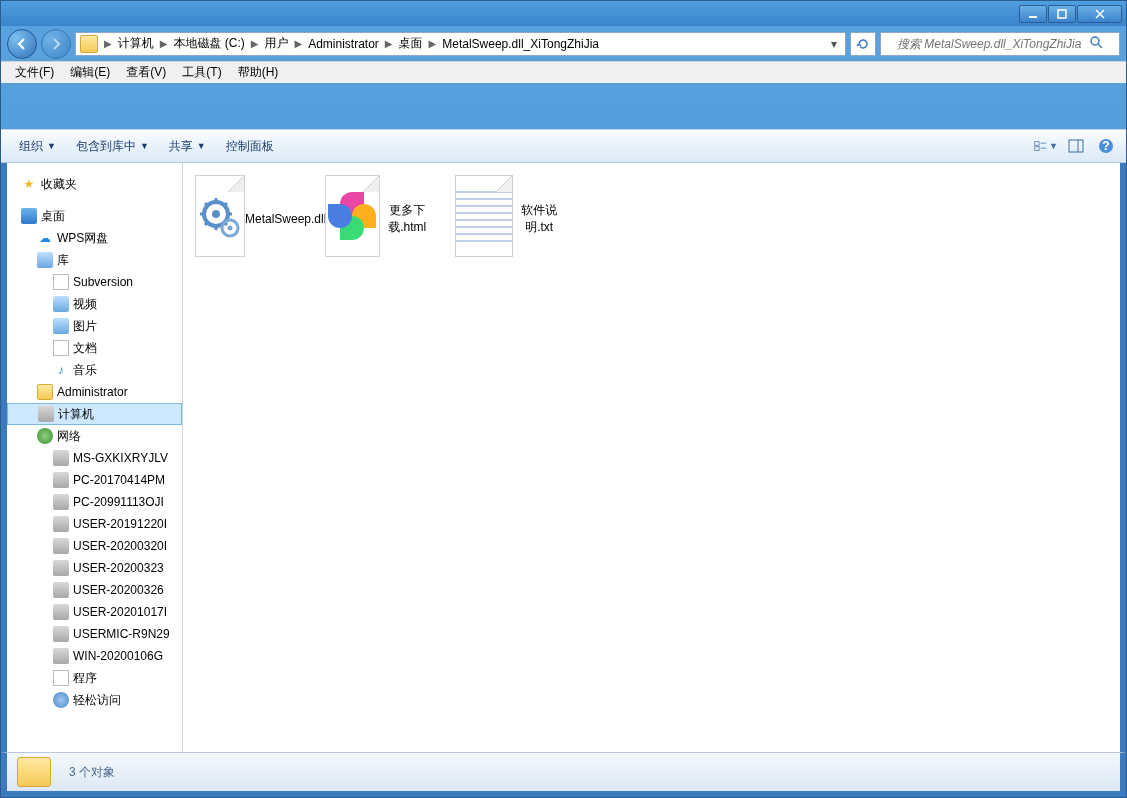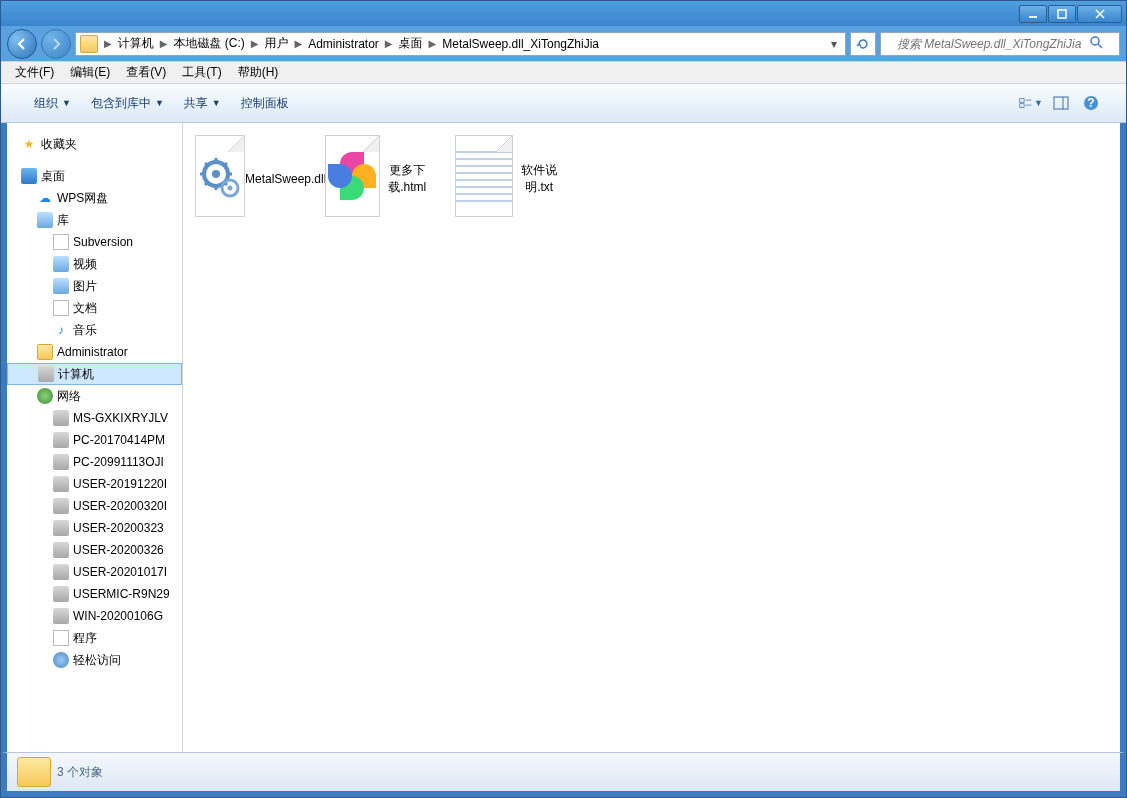--- a/index.html
+++ b/index.html
@@ -87,26 +87,27 @@
   .menubar {
     height: 22px; background: #f0f0f0;
     border-top: 1px solid #d4d4d4;
     display: flex; align-items: center;
     padding: 3px 6px;
   }
   .menubar .mi { padding: 2px 8px; cursor: pointer; }
 
   
   .toolbar {
-    height: 40px;
+    height: 34px;
     background: linear-gradient(to bottom, #fafdff 0%, #e9f2fb 50%, #dce9f7 100%);
     border-top: 1px solid #c8d8ea;
     border-bottom: 1px solid #b8c8da;
     display: flex; align-items: center;
-    padding: 0 23px;
+    padding: 0 8px;
+    margin-top: 46px;
   }
   .toolbar .tb { padding: 4px 10px; display: flex; align-items: center; gap: 4px; color: #1a3e6e; cursor: pointer; }
   .toolbar .tb .dd { font-size: 9px; }
   .toolbar .spacer { flex: 1; }
   .toolbar .ricon { width: 24px; height: 22px; margin-left: 6px; display: flex; align-items: center; justify-content: center; color: #3d6ea5; cursor: pointer; }
 
   
   .body {
     flex: 1; background: #fff;
     display: flex;
@@ -192,21 +193,21 @@
 
   
   .status {
     height: 45px;
     background: linear-gradient(to bottom, #f4f8fc, #dde8f4);
     border-top: 1px solid #b8c8da;
     border-left: 6px solid #3d7bc1;
     border-right: 6px solid #3d7bc1;
     border-bottom: 6px solid #3d7bc1;
     display: flex; align-items: center;
-    padding: 0 10px; gap: 6px;
+    padding: 0 10px; gap: 18px;
   }
   .status .bigfolder {
     width: 34px; height: 30px;
     background: linear-gradient(to bottom, #ffe9a5, #f5c955);
     border: 1px solid #d5a935; border-radius: 3px;
   }
   .status .stext { color: #4a6a8a; }
 </style>
 </head>
 <body>

